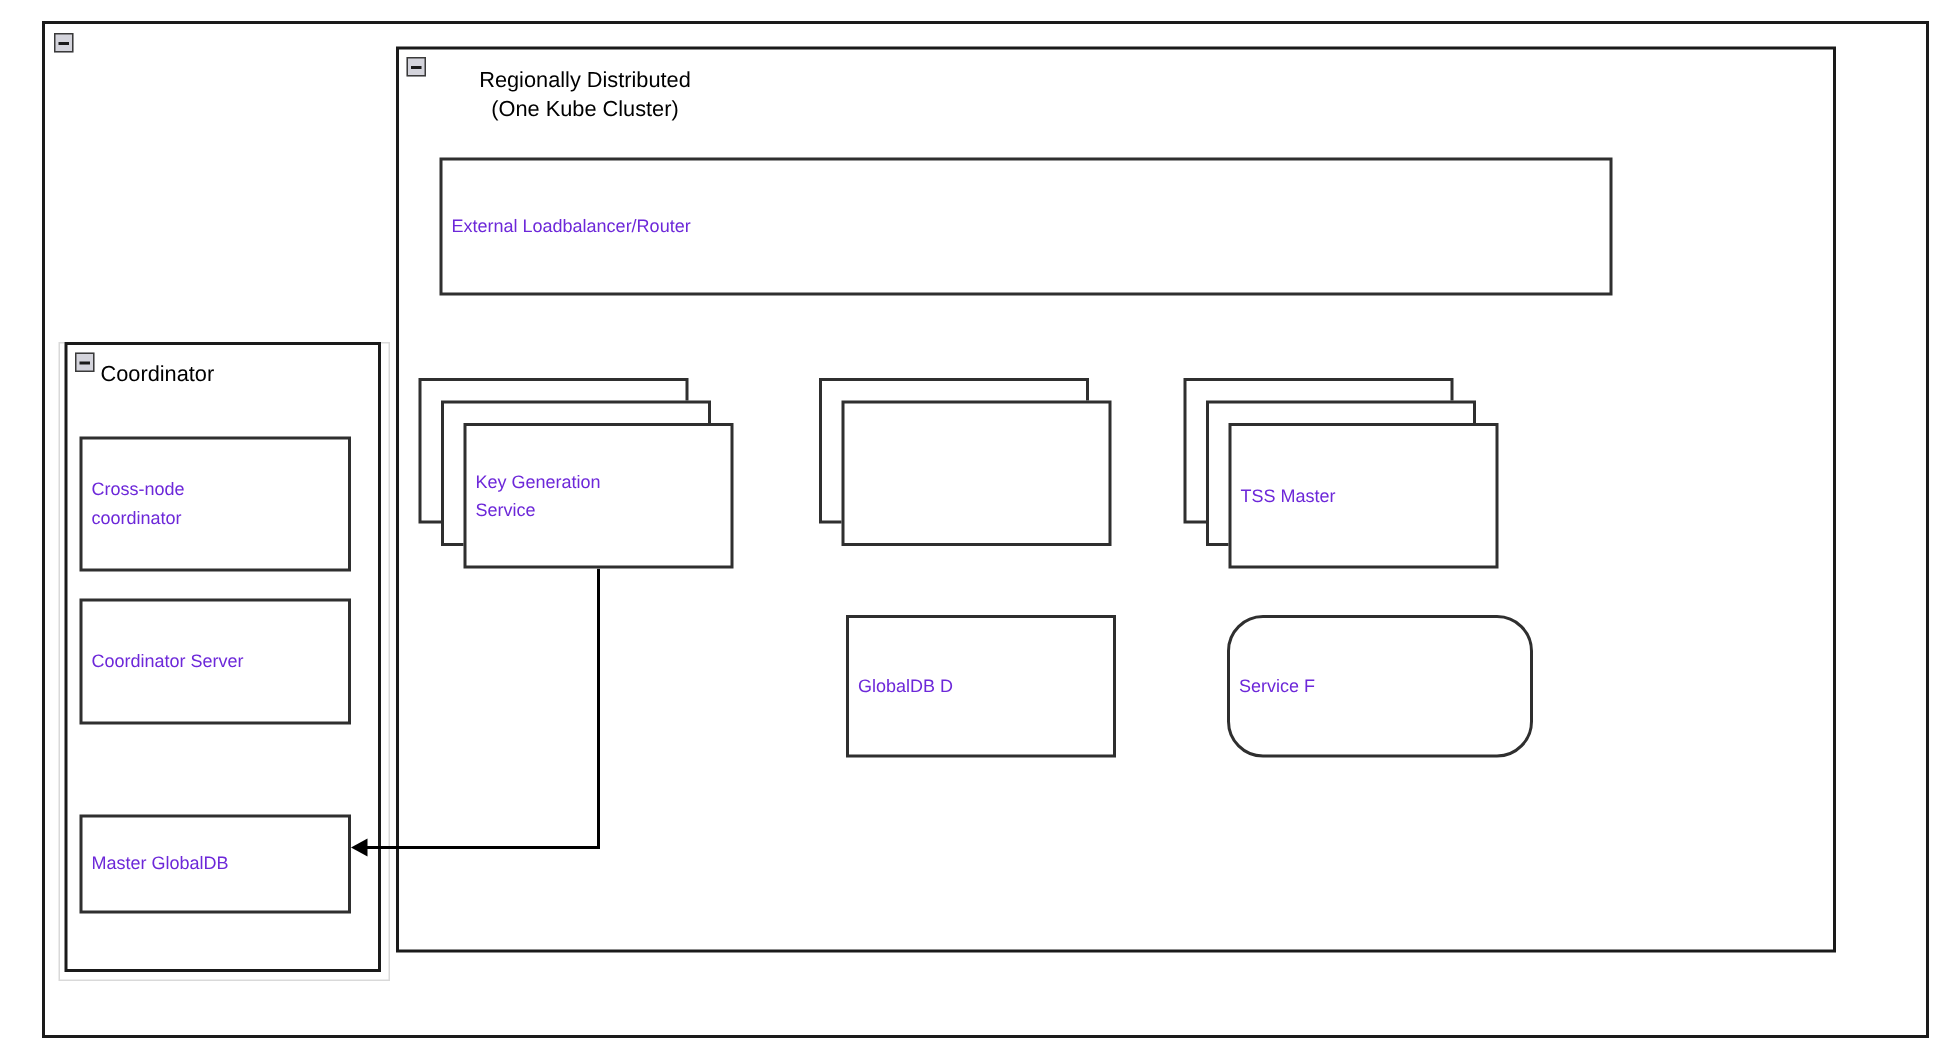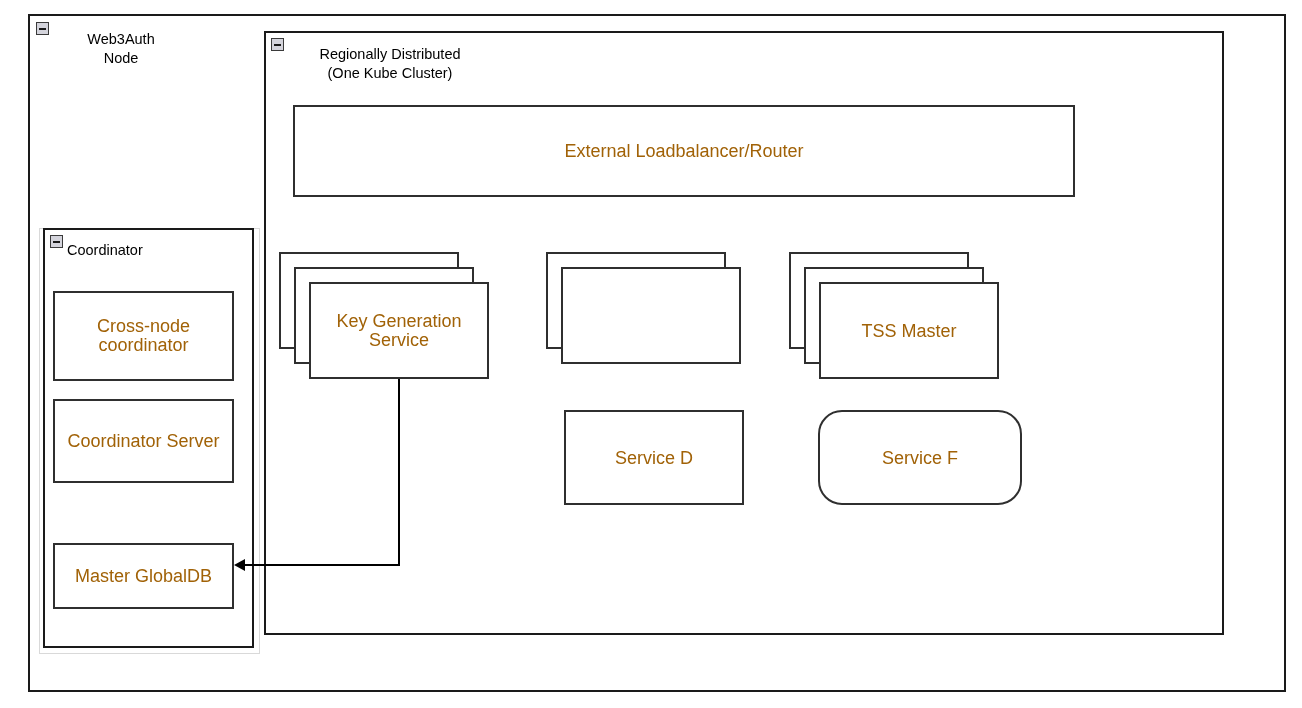--- a/index.html
+++ b/index.html
@@ -65,23 +65,23 @@
     line-height: 19px;
     white-space: pre-line;
     text-align: center;
   }
   .box-label {
     position: absolute;
     left: 0;
     right: 0;
     top: 50%;
     transform: translateY(-50%);
-    text-align: center;
-    font-size: 18px;
-    color: #a16207;
+    text-align: left;
+    font-size: 12px;
+    color: #6d28d9;
     line-height: 19px;
     white-space: pre-line;
     padding: 0 6px;
     box-sizing: border-box;
   }
 
   
   .stack {
     position: absolute;
   }
@@ -111,22 +111,20 @@
     border-right: 11px solid #000000;
   }
 </style>
 </head>
 <body>
 
 <div id="canvas">
 
   <div class="container-box" style="left:28px; top:14px; width:1258px; height:678px;"></div>
   <div class="collapse-icon" style="left:36px; top:22px;"></div>
-  <div class="container-label" style="left:55px; top:30px; width:132px;">Web3Auth
-Node</div>
 
   <div class="container-box" style="left:264px; top:31px; width:960px; height:604px;"></div>
   <div class="collapse-icon" style="left:271px; top:38px;"></div>
   <div class="container-label" style="left:275px; top:45px; width:230px;">Regionally Distributed
 (One Kube Cluster)</div>
 
   <div class="box" style="left:293px; top:105px; width:782px; height:92px;">
     <div class="box-label">External Loadbalancer/Router</div>
   </div>
 
@@ -146,21 +144,21 @@
 
   <div class="stack" style="left:789px; top:252px; width:210px; height:127px;">
     <div class="card c0"></div>
     <div class="card c1"></div>
     <div class="card c2">
       <div class="box-label">TSS Master</div>
     </div>
   </div>
 
   <div class="box" style="left:564px; top:410px; width:180px; height:95px;">
-    <div class="box-label">Service D</div>
+    <div class="box-label">GlobalDB D</div>
   </div>
 
   <div class="box" style="left:818px; top:410px; width:204px; height:95px;border-radius:24px;">
     <div class="box-label">Service F</div>
   </div>
 
   <div class="shadow-wrap" style="left:39px; top:228px; width:221px; height:426px;"></div>
   <div class="container-box" style="left:43px; top:228px; width:211px; height:420px;"></div>
   <div class="collapse-icon" style="left:50px; top:235px;"></div>
   <div class="container-label" style="left:67px; top:241px; width:120px; text-align:left;">Coordinator</div>

